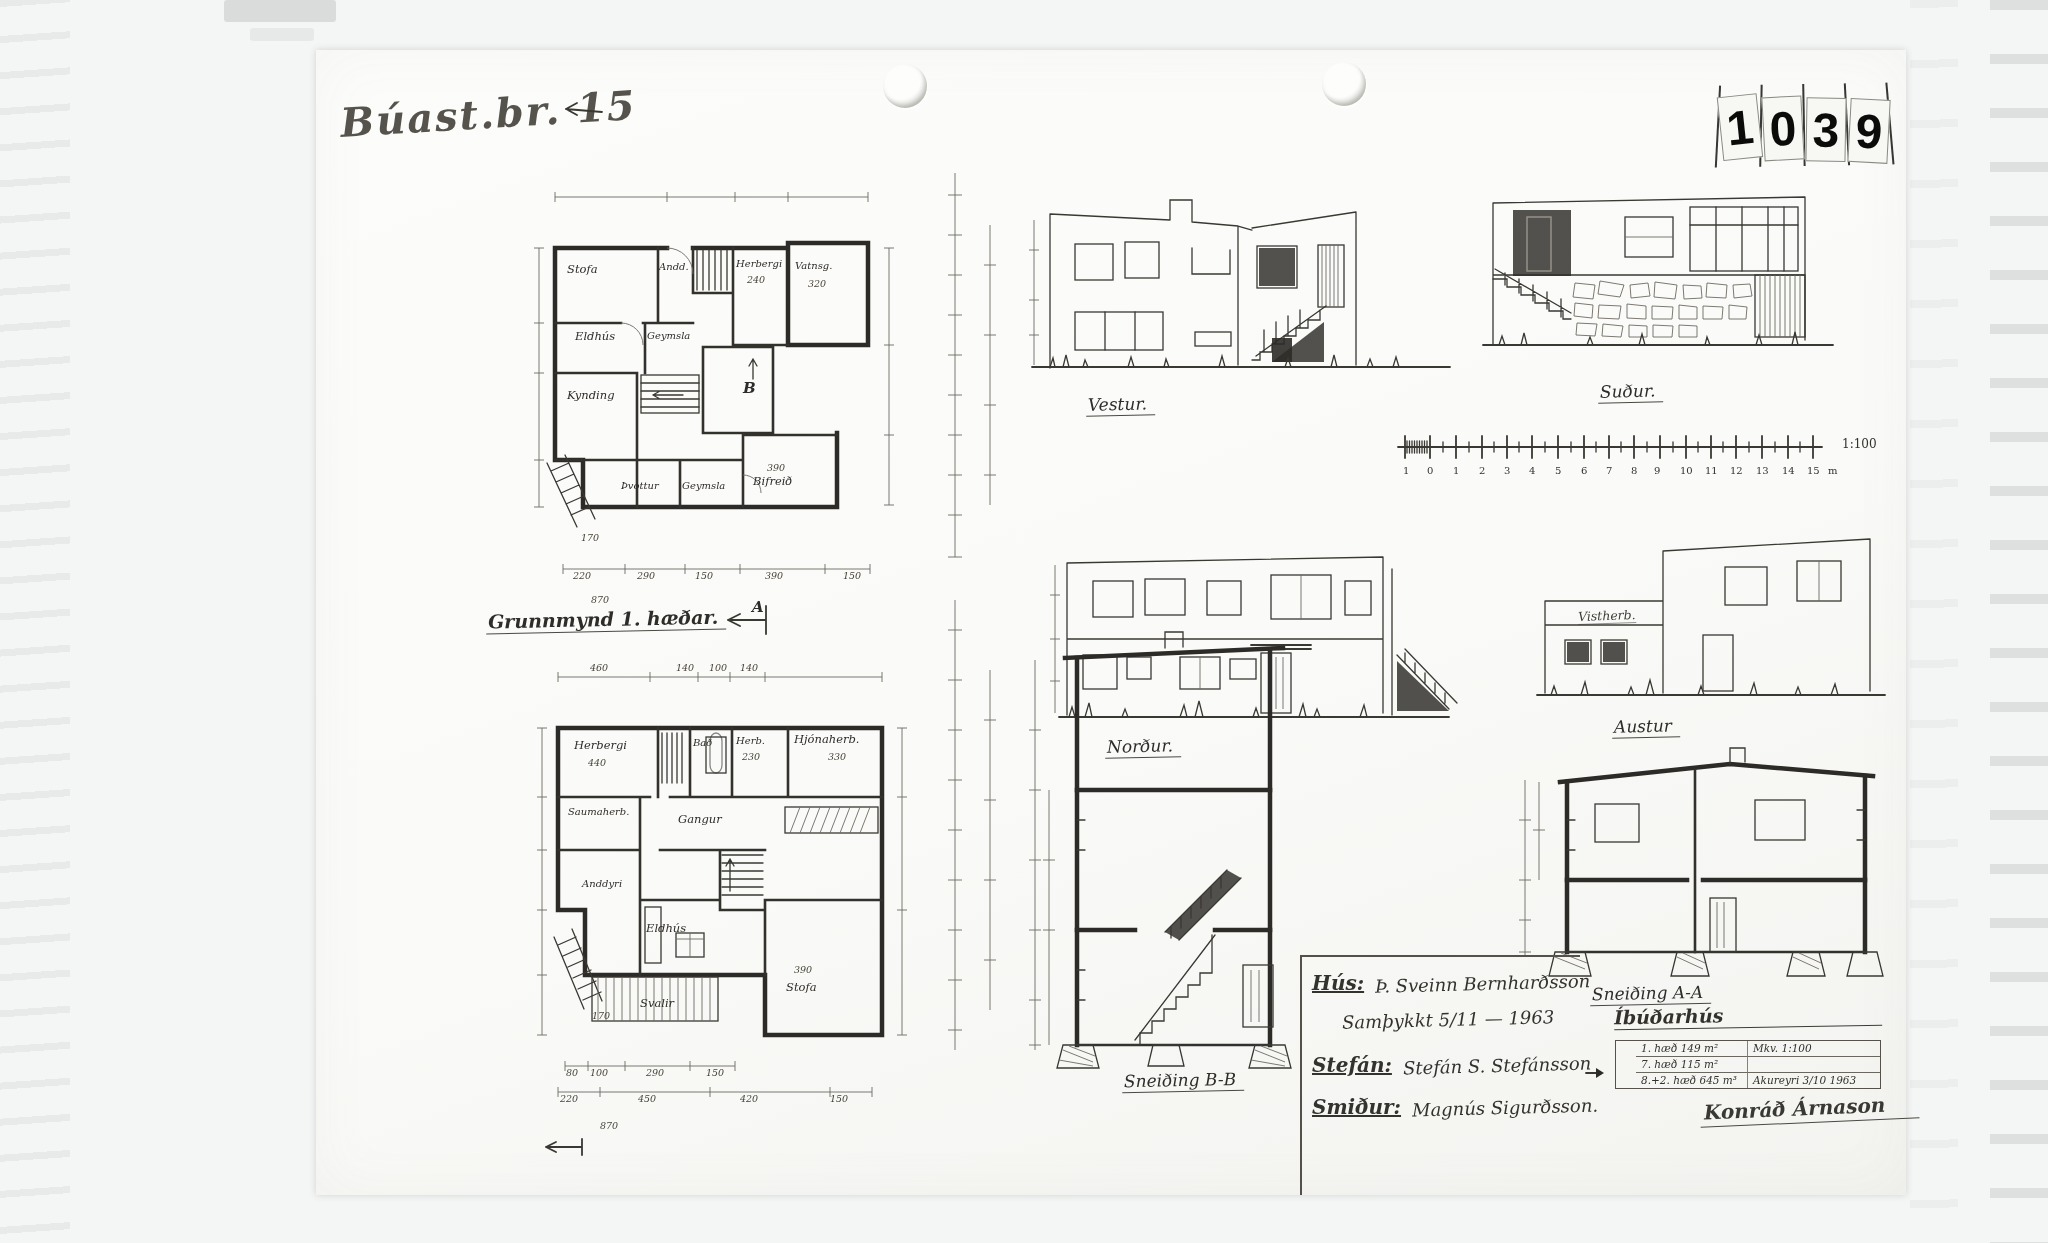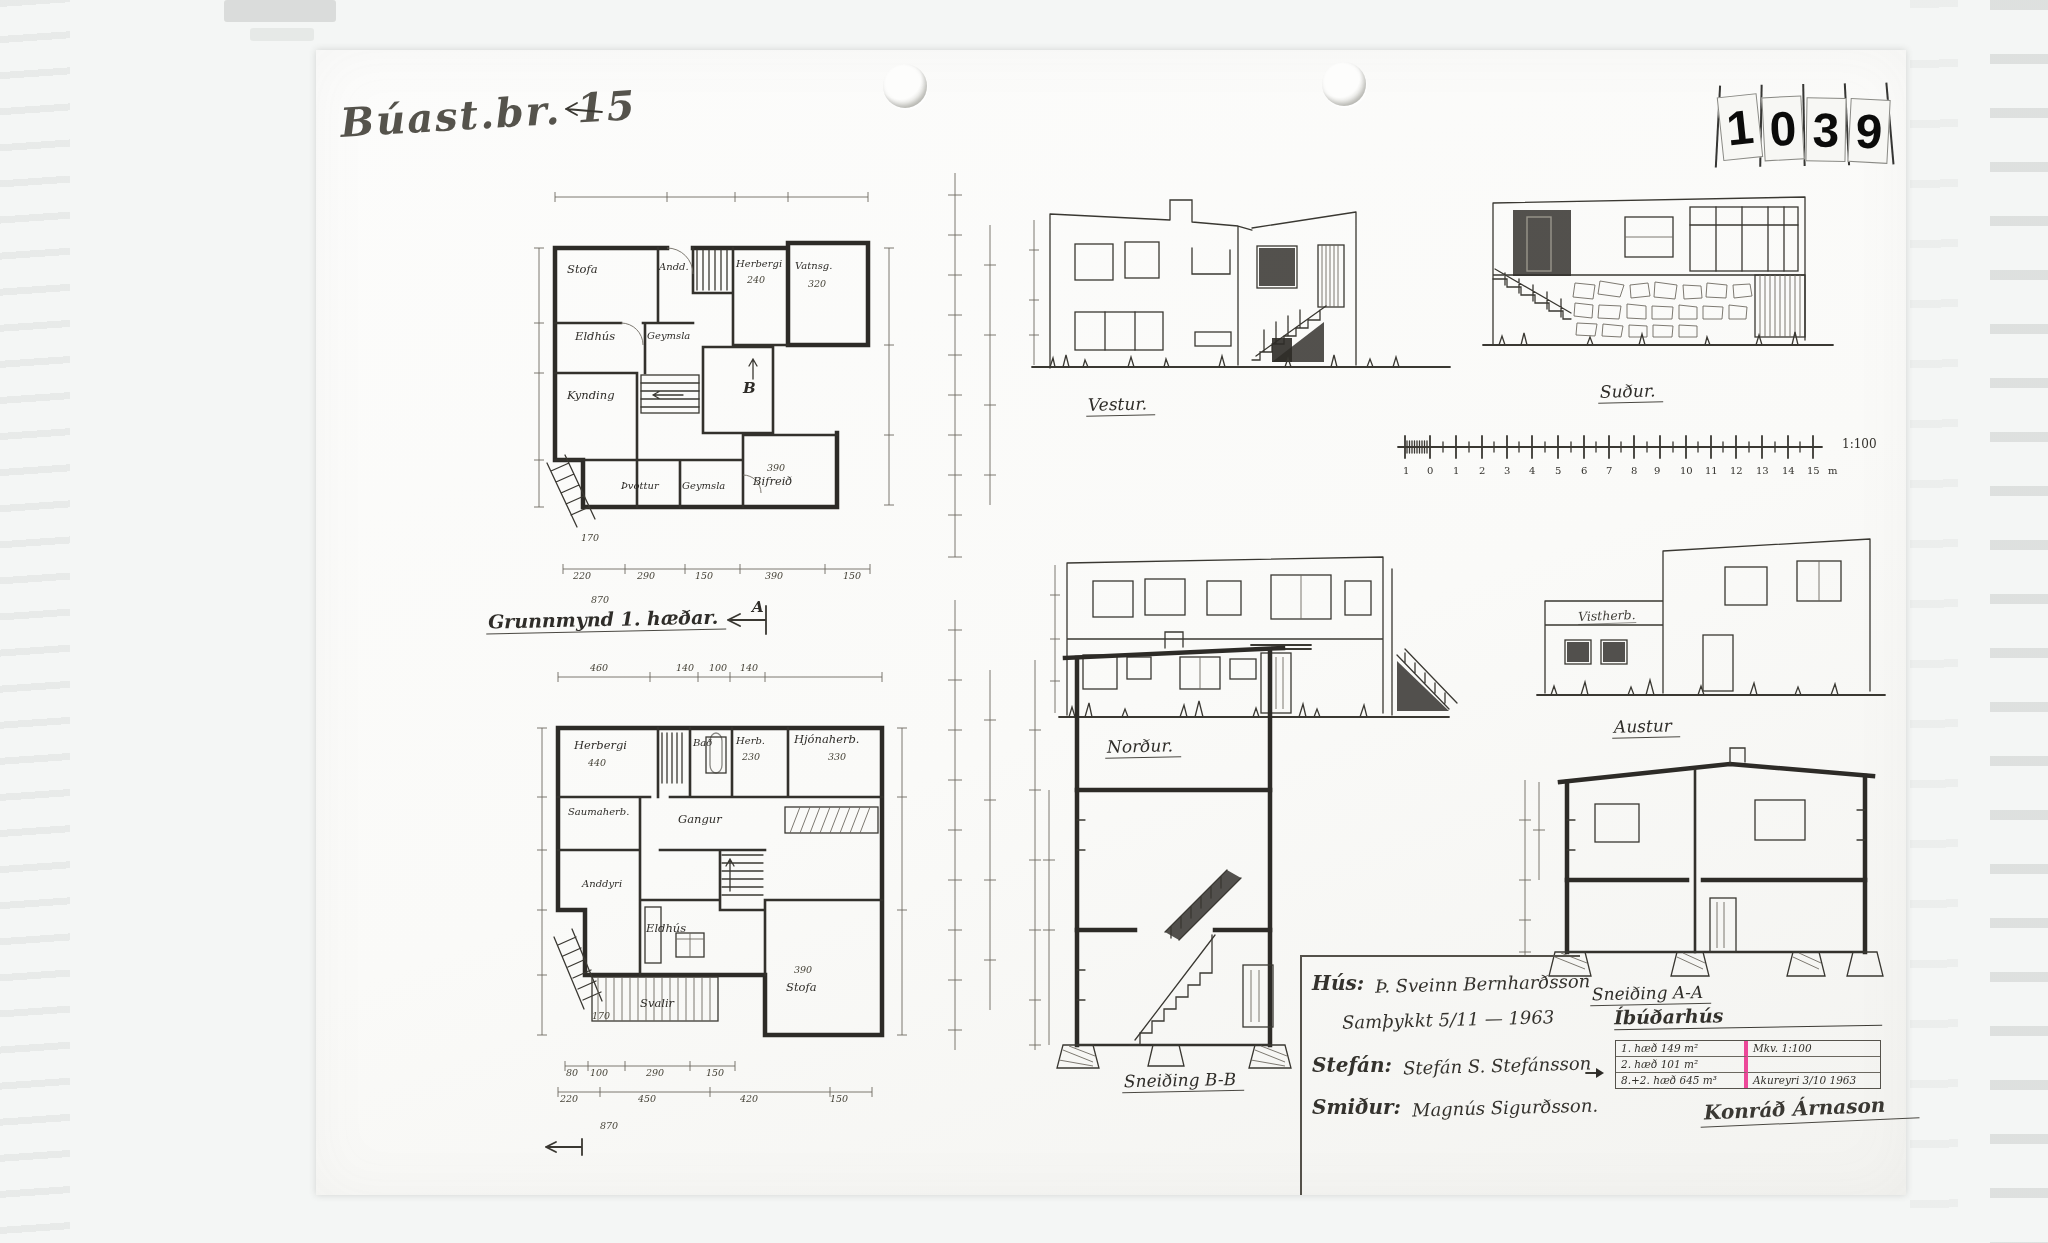--- a/index.html
+++ b/index.html
@@ -33,30 +33,30 @@
   
   .cap{position:absolute;font:italic 17px "DejaVu Serif",serif;color:#2f2d29;
     border-bottom:1.5px solid #4a4842;padding:0 8px 1px 2px;transform:rotate(-1.2deg);white-space:nowrap;}
   .cap-big{font-size:19px;font-weight:700;}
   .note{position:absolute;font:italic 12.5px "DejaVu Serif",serif;color:#413f39;
     border-bottom:1px solid rgba(64,62,55,.55);transform:rotate(-2deg);white-space:nowrap;}
   
   .tb{left:1300px;top:955px;width:278px;height:238px;
     border-left:2px solid #54514a;border-top:2px solid #54514a;color:#34322d;}
   .tb .row{position:absolute;left:10px;white-space:nowrap;}
-  .tb .lbl{font:italic 700 20px "DejaVu Serif",serif;}
+  .tb .lbl{font:italic 700 20px "DejaVu Serif",serif;text-decoration:underline;}
   .tb .val{font:italic 18px "DejaVu Serif",serif;transform:rotate(-1.5deg);display:inline-block;margin-left:6px;}
   
   .ihead{left:1614px;top:1004px;width:268px;font:italic 700 19px "DejaVu Serif",serif;color:#33312c;
     border-bottom:1.6px solid #3d3b35;transform:rotate(-1deg);padding-bottom:1px;}
   .itable{left:1615px;top:1040px;width:264px;border:1.3px solid #55524b;color:#33312c;
     display:grid;grid-template-columns:132px 1fr;}
   .itable .cell{border-bottom:1px solid #6a675f;padding:1px 0 0 5px;height:14px;
     font:italic 10.5px "DejaVu Serif",serif;white-space:nowrap;overflow:visible;}
-  .itable .cl{border-right:4px solid #ec4899;}
+  .itable .cl{border-right:1px solid #ec4899;margin-left:20px;}
   .itable .last{border-bottom:none;}
   .sig{left:1700px;top:1096px;font:italic 700 20px "DejaVu Serif",serif;color:#3a3833;
     transform:rotate(-2.5deg);border-bottom:1.2px solid #4a4842;padding:0 34px 2px 4px;white-space:nowrap;}
   
   svg{position:absolute;overflow:visible;}
   .w{stroke:#2d2b27;stroke-width:4.5;fill:none;stroke-linecap:square;}
   .w3{stroke:#33312c;stroke-width:2.6;fill:none;stroke-linecap:square;}
   .t{stroke:#3a3832;stroke-width:1.3;fill:none;stroke-linecap:round;}
   .tt{stroke:#3a3832;stroke-width:1.8;fill:none;stroke-linecap:round;}
   .f{stroke:#6e6a61;stroke-width:0.9;fill:none;}
@@ -433,18 +433,18 @@
 
 <div class="abs cap" style="left:1590px;top:983px;">Sneiðing A-A</div>
 <div class="abs ihead">Íbúðarhús</div>
 <svg class="abs" style="left:1584px;top:1066px;" width="22" height="14" viewBox="0 0 22 14">
   <path class="tt" d="M2,7 H14"></path>
     <polygon class="dk" points="20,7 12,2 12,12"></polygon>
 </svg>
 <div class="abs itable">
   <div class="cell cl">1. hæð 149 m²</div>
   <div class="cell">Mkv. 1:100</div>
-  <div class="cell cl">2. hæð 101 m²</div>
+  <div class="cell cl">7. hæð 115 m²</div>
   <div class="cell"></div>
   <div class="cell cl last">8.+2. hæð 645 m³</div>
   <div class="cell last">Akureyri 3/10 1963</div>
 </div>
 <div class="abs sig">Konráð Árnason</div>
 
 </body></html>

